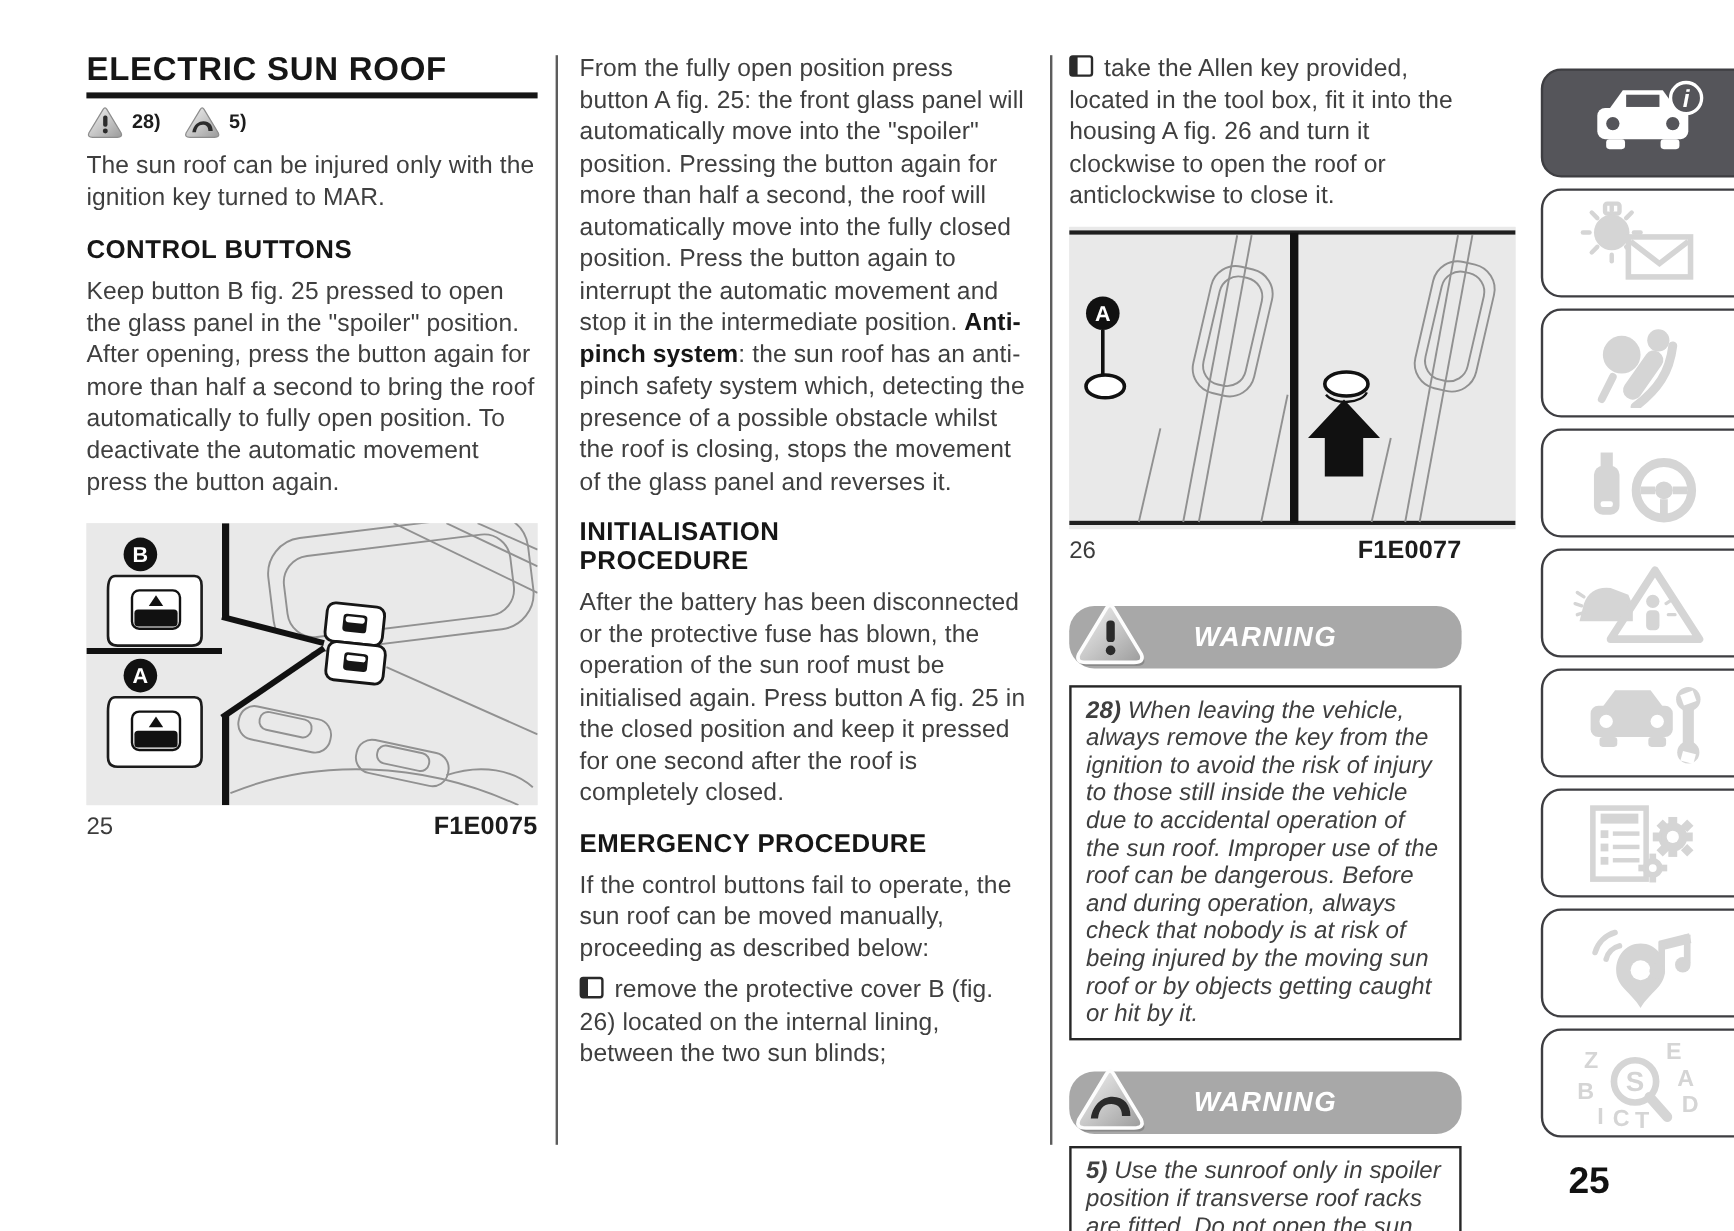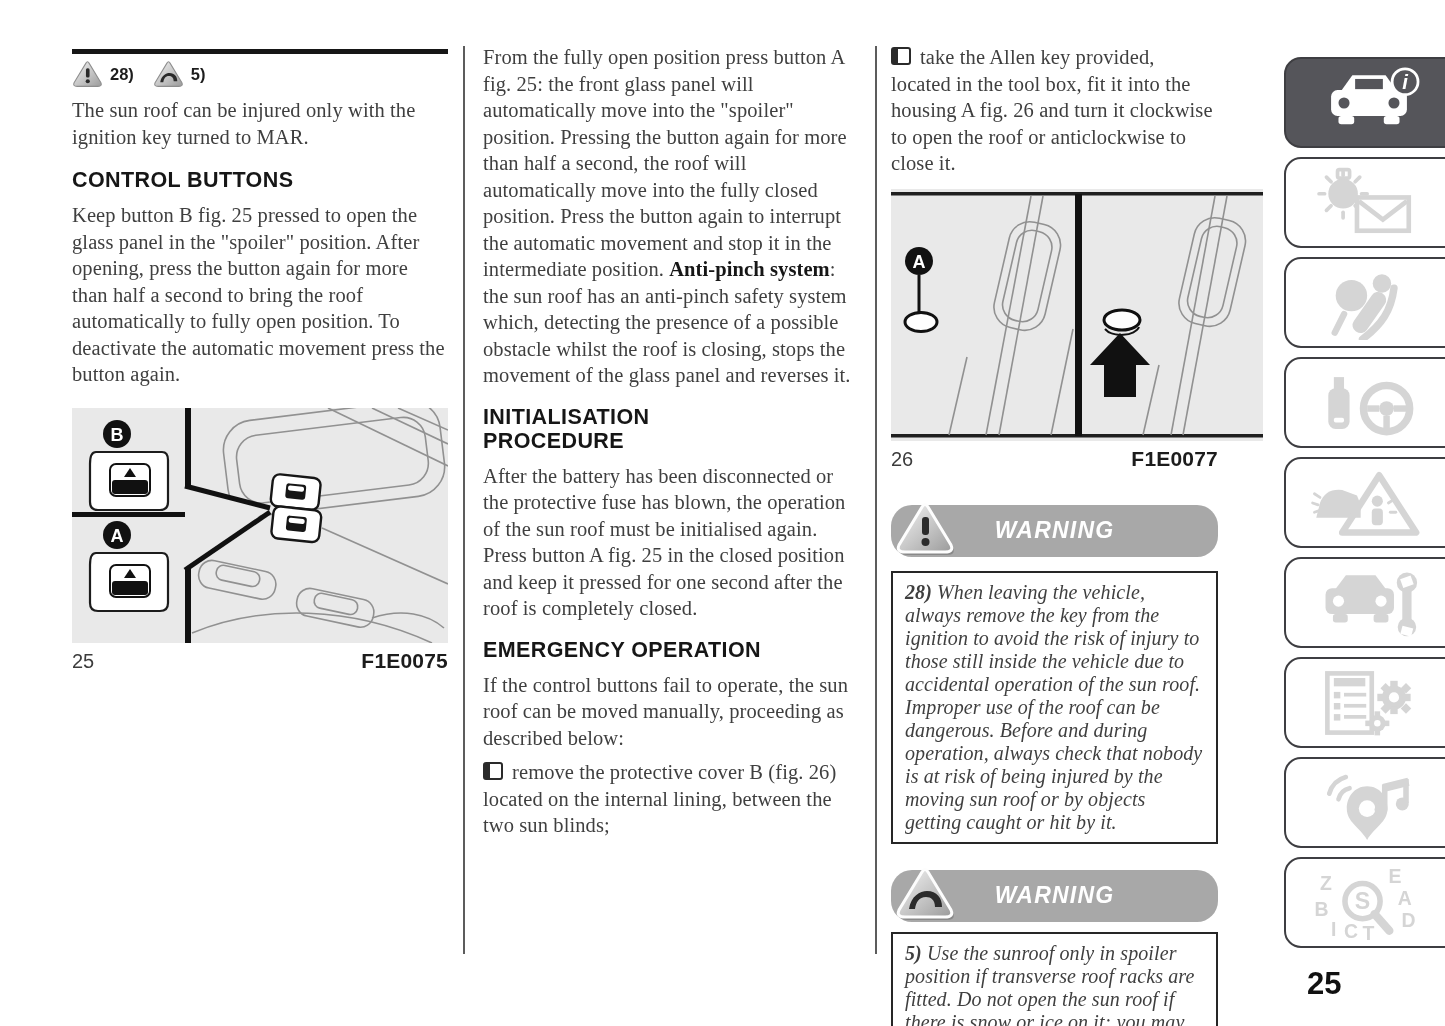--- a/index.html
+++ b/index.html
@@ -2,21 +2,21 @@
 <html><head>
 <meta charset="utf-8">
 <style>
   html,body{margin:0;padding:0;background:#ffffff;}
   .canvas{position:relative;width:1445px;height:1026px;background:#fff;overflow:hidden;
           font-family:"Liberation Sans",sans-serif;color:#3f3f3f;}
   .col{position:absolute;top:44px;}
   .col1{left:72px;width:376px;}
   .col2{left:483px;width:374px;}
   .col3{left:891px;width:327px;}
-  p{margin:0;font-size:20.5px;line-height:26.5px;letter-spacing:.1px;font-family:Liberation Serif, serif;}
+  p{margin:0;font-size:20.5px;line-height:26.5px;letter-spacing:.1px;}
   h1{margin:0;font-size:27.5px;line-height:28px;font-weight:bold;color:#161616;letter-spacing:.6px;width:310px;}
   h2{margin:0;font-size:21.5px;line-height:24px;font-weight:bold;color:#161616;letter-spacing:.4px;}
   .narrow{width:240px;}
   .rule{height:5px;background:#161616;margin-top:5px;width:376px;}
   .sub{margin-top:7px;}
   .refs{display:flex;align-items:center;gap:7px;margin-top:5px;height:30px;}
   .refs b{font-size:16.5px;color:#1d1d1d;margin-right:12px;}
   .mt8{margin-top:8px;} .mt10{margin-top:10px;} .mt12{margin-top:12px;}
   .mt16{margin-top:16px;} .mt18{margin-top:18px;} .mt20{margin-top:20px;}
   figure{margin:0;}
@@ -51,20 +51,21 @@
     <defs>
       <linearGradient id="tg" x1="0" y1="0" x2="1" y2="1">
         <stop offset="0" stop-color="#f4f4f4"></stop>
           <stop offset="0.5" stop-color="#c9c9c9"></stop>
           <stop offset="1" stop-color="#9b9b9b"></stop>
       </linearGradient>
     </defs>
   </svg>
 
   <section class="col col1">
+    <h1>ELECTRIC SUN ROOF</h1>
     <div class="rule"></div>
 
     <div class="refs">
       <svg width="31" height="29" viewBox="0 0 60 56">
         <path d="M33,6 L56,44 Q59,51 50,51 L10,51 Q1,51 4,44 L27,6 Q30,1 33,6 Z" fill="url(#tg)" stroke="#8d8d8d" stroke-width="2"></path>
         <rect x="27" y="16" width="7" height="18" rx="3" fill="#2b2b2b"></rect>
         <circle cx="30.5" cy="41" r="4" fill="#2b2b2b"></circle>
       </svg>
       <b>28)</b>
       <svg width="31" height="29" viewBox="0 0 60 56">
@@ -131,21 +132,21 @@
         <span class="fignum">25</span>
         <span class="figcode">F1E0075</span>
       </figcaption>
     </figure>
   </section>
 
   <section class="col col2">
     <p><span>From the fully open position press button A fig. 25: the front glass panel will automatically move into the "spoiler" position. Pressing the button again for more than half a second, the roof will automatically move into the fully closed position. Press the button again to interrupt the automatic movement and stop it in the intermediate position. </span><b class="antipinch" style="color:#161616">Anti-pinch system</b><span>: the sun roof has an anti-pinch safety system which, detecting the presence of a possible obstacle whilst the roof is closing, stops the movement of the glass panel and reverses it.</span></p>
     <h2 class="mt16 narrow">INITIALISATION PROCEDURE</h2>
     <p class="mt10">After the battery has been disconnected or the protective fuse has blown, the operation of the sun roof must be initialised again. Press button A fig. 25 in the closed position and keep it pressed for one second after the roof is completely closed.</p>
-    <h2 class="mt16">EMERGENCY OPERATION</h2>
+    <h2 class="mt16">EMERGENCY PROCEDURE</h2>
     <p class="mt10">If the control buttons fail to operate, the sun roof can be moved manually, proceeding as described below:</p>
     <p class="mt8"><span class="bullet"></span><span>remove the protective cover B (fig. 26) located on the internal lining, between the two sun blinds;</span></p>
   </section>
 
   <section class="col col3">
     <p><span class="bullet"></span><span>take the Allen key provided, located in the tool box, fit it into the housing A fig. 26 and turn it clockwise to open the roof or anticlockwise to close it.</span></p>
 
     <figure class="mt12">
       <svg class="figframe figsvg" width="372" height="252" viewBox="0 0 372 252">
         <rect width="372" height="252" fill="#e9e9e9"></rect>

